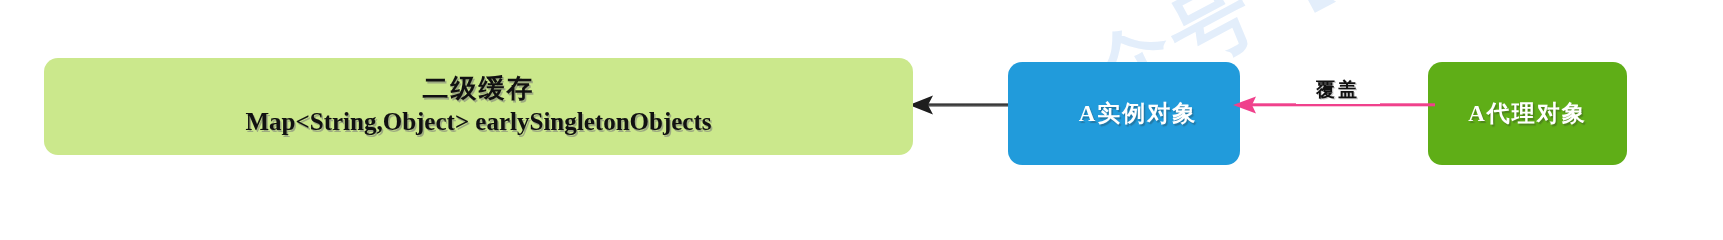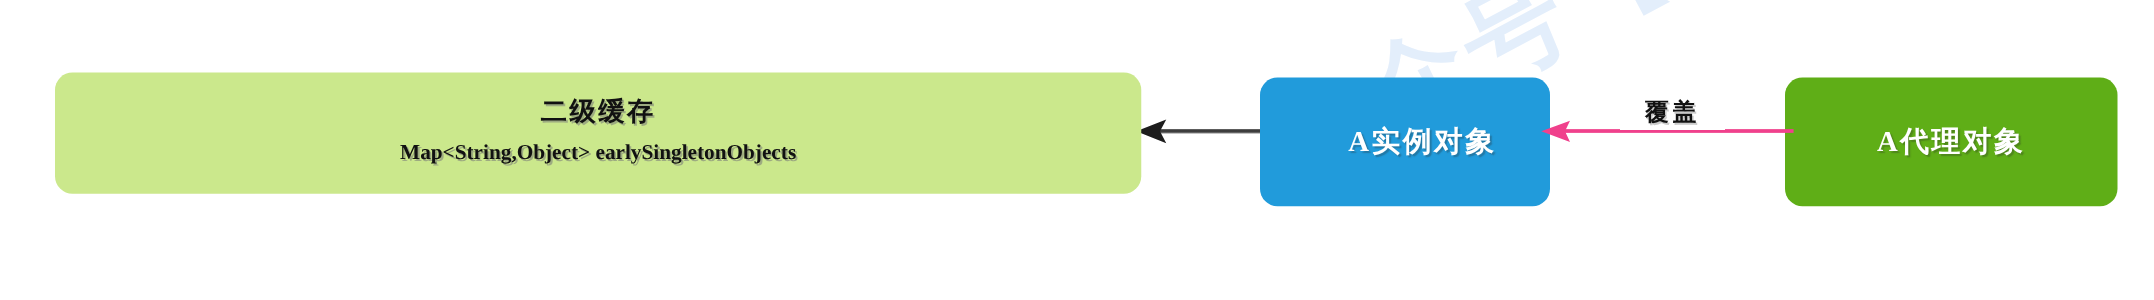--- a/index.html
+++ b/index.html
@@ -63,45 +63,45 @@
     background: #cbe88c;
     border-radius: 14px;
   }
   #node-cache .line {
     color: #111111;
     font-family: "Liberation Serif", serif;
     text-shadow: 1.5px 1.5px 0 rgba(120,120,120,0.55);
     white-space: nowrap;
   }
   #node-cache .line-title {
-    font-size: 21px;
+    font-size: 26px;
     font-weight: 700;
     line-height: 30px;
     letter-spacing: 2px;
   }
   #node-cache .line-sub {
-    font-size: 17px;
+    font-size: 25px;
     font-weight: 700;
     line-height: 34px;
     margin-top: 1px;
   }
 
   #node-instance {
     left: 1008px;
     top: 62px;
     width: 232px;
     height: 103px;
     background: #219bdb;
     border-radius: 14px;
     padding-left: 28px;
   }
   #node-proxy {
     left: 1428px;
     top: 62px;
-    width: 266px;
+    width: 199px;
     height: 103px;
     background: #5fae17;
     border-radius: 14px;
   }
   #node-instance .line, #node-proxy .line {
     color: #ffffff;
     font-family: "Liberation Serif", serif;
     font-size: 23px;
     font-weight: 700;
     letter-spacing: 2px;

